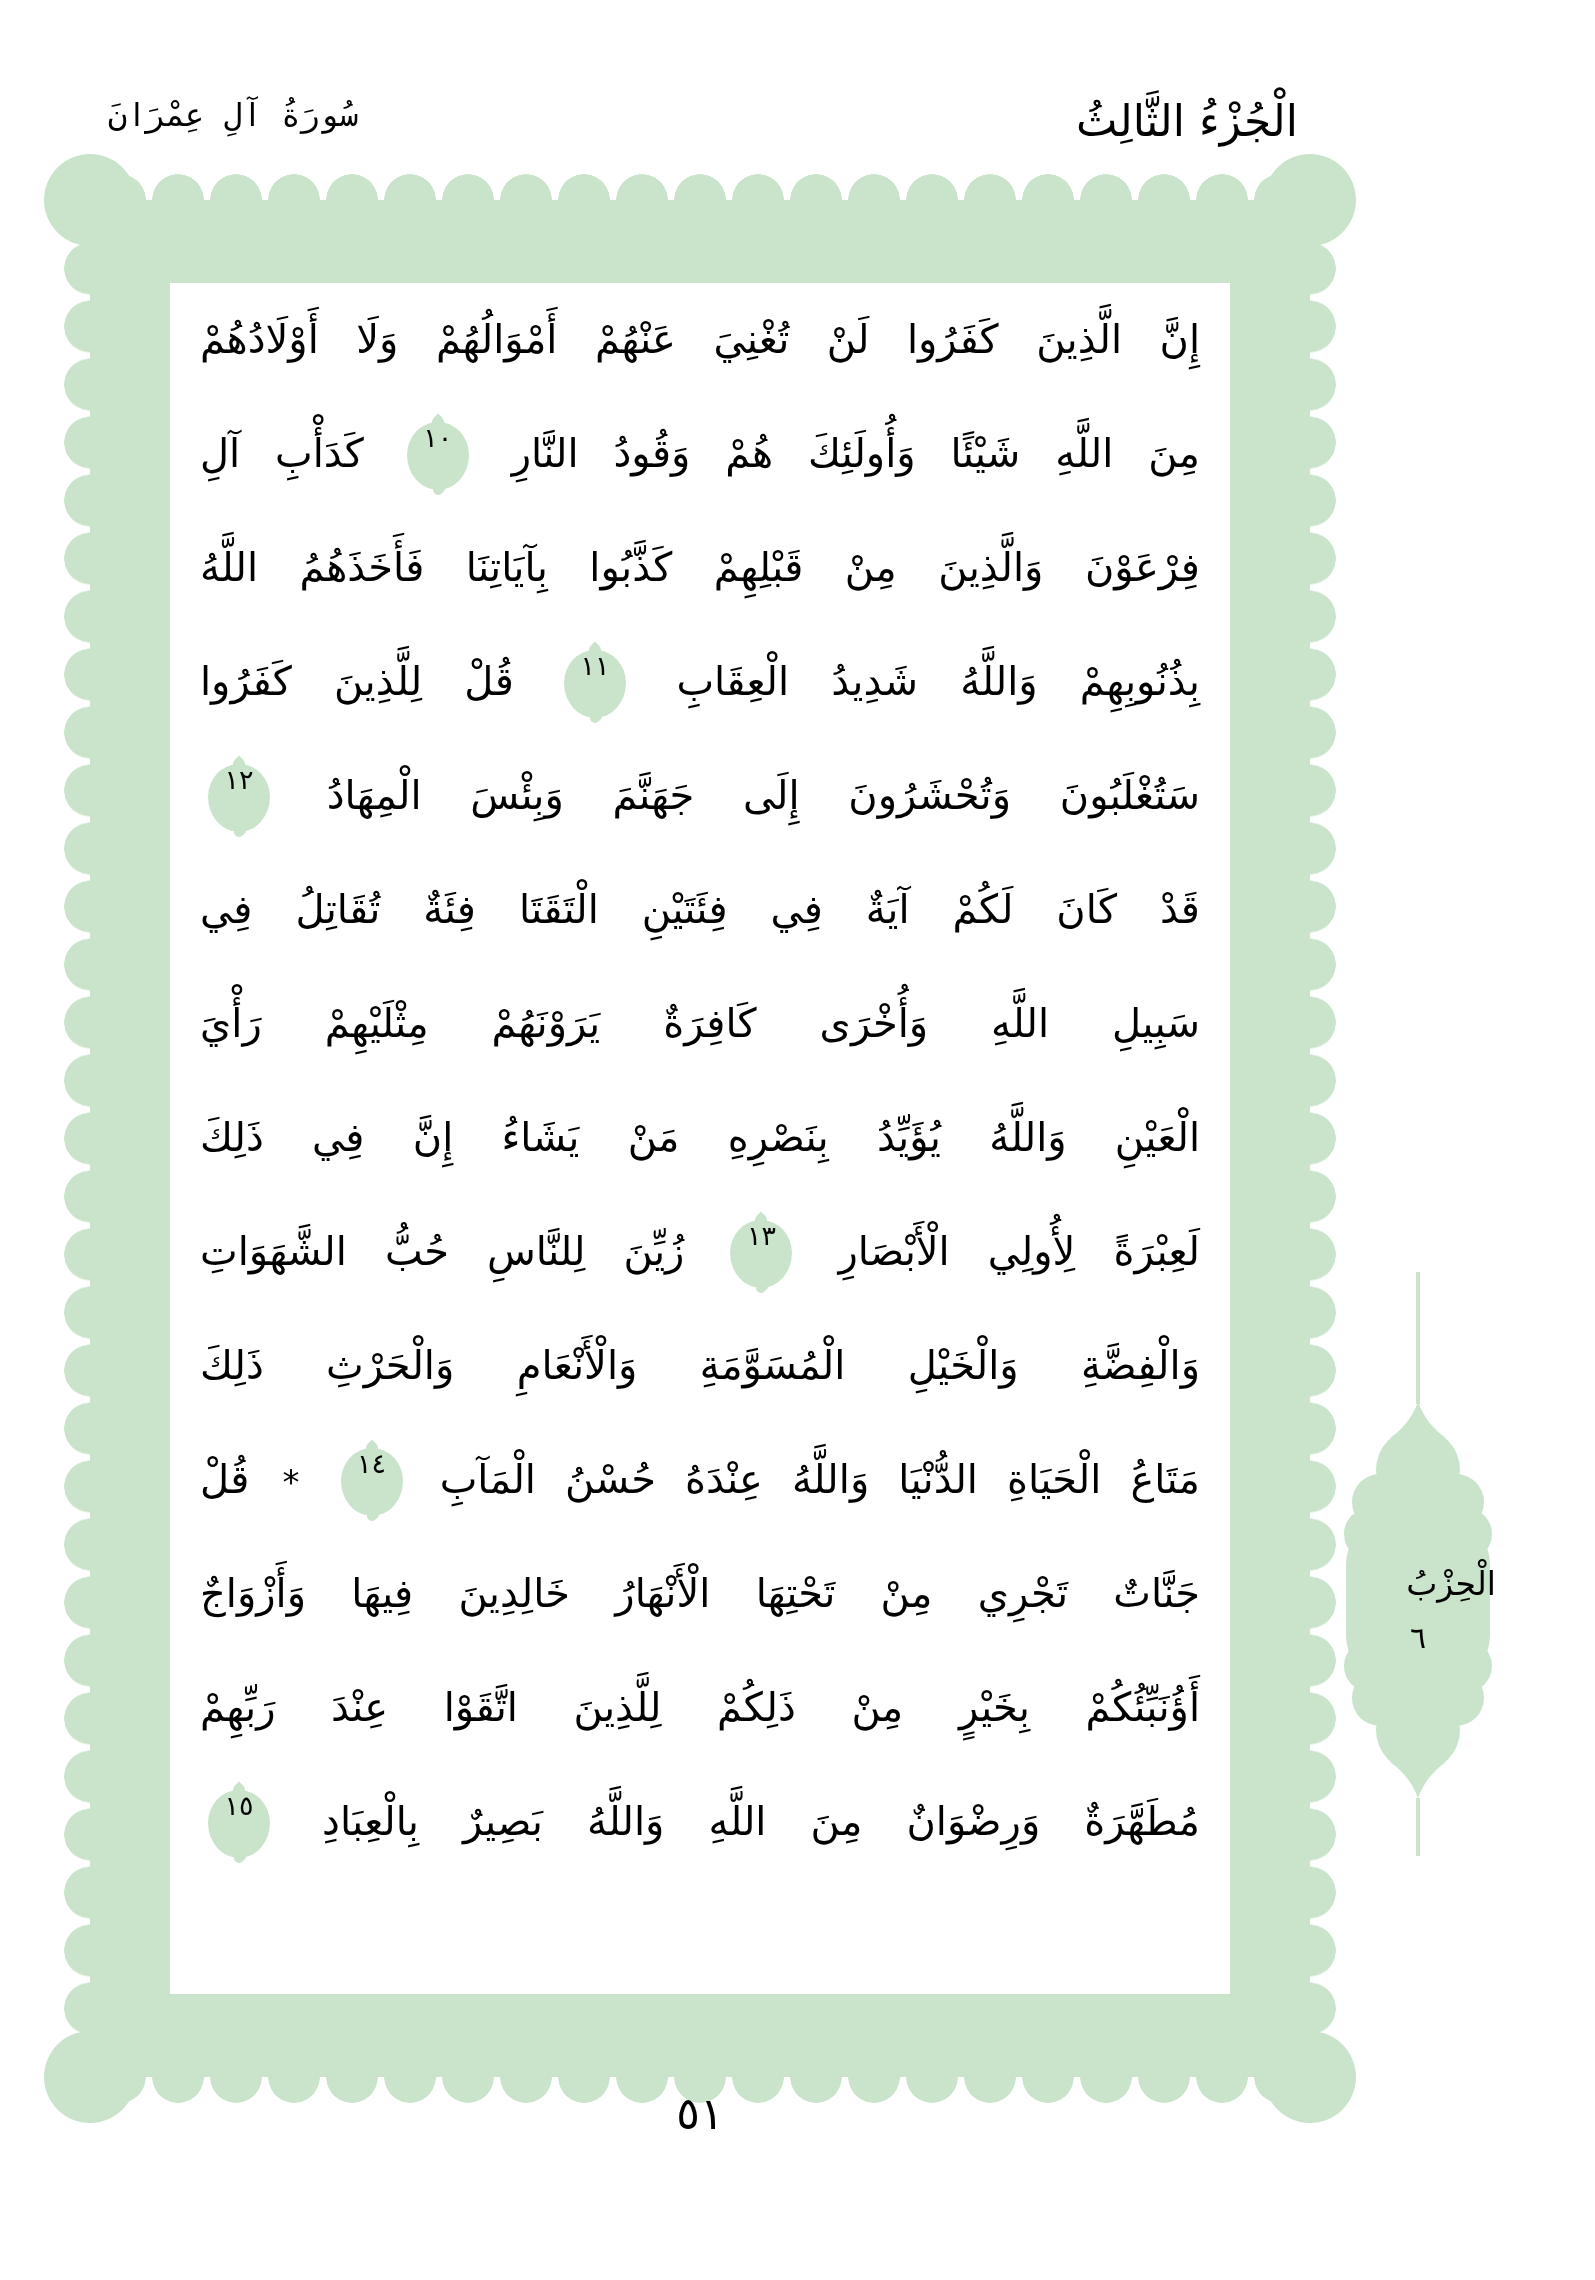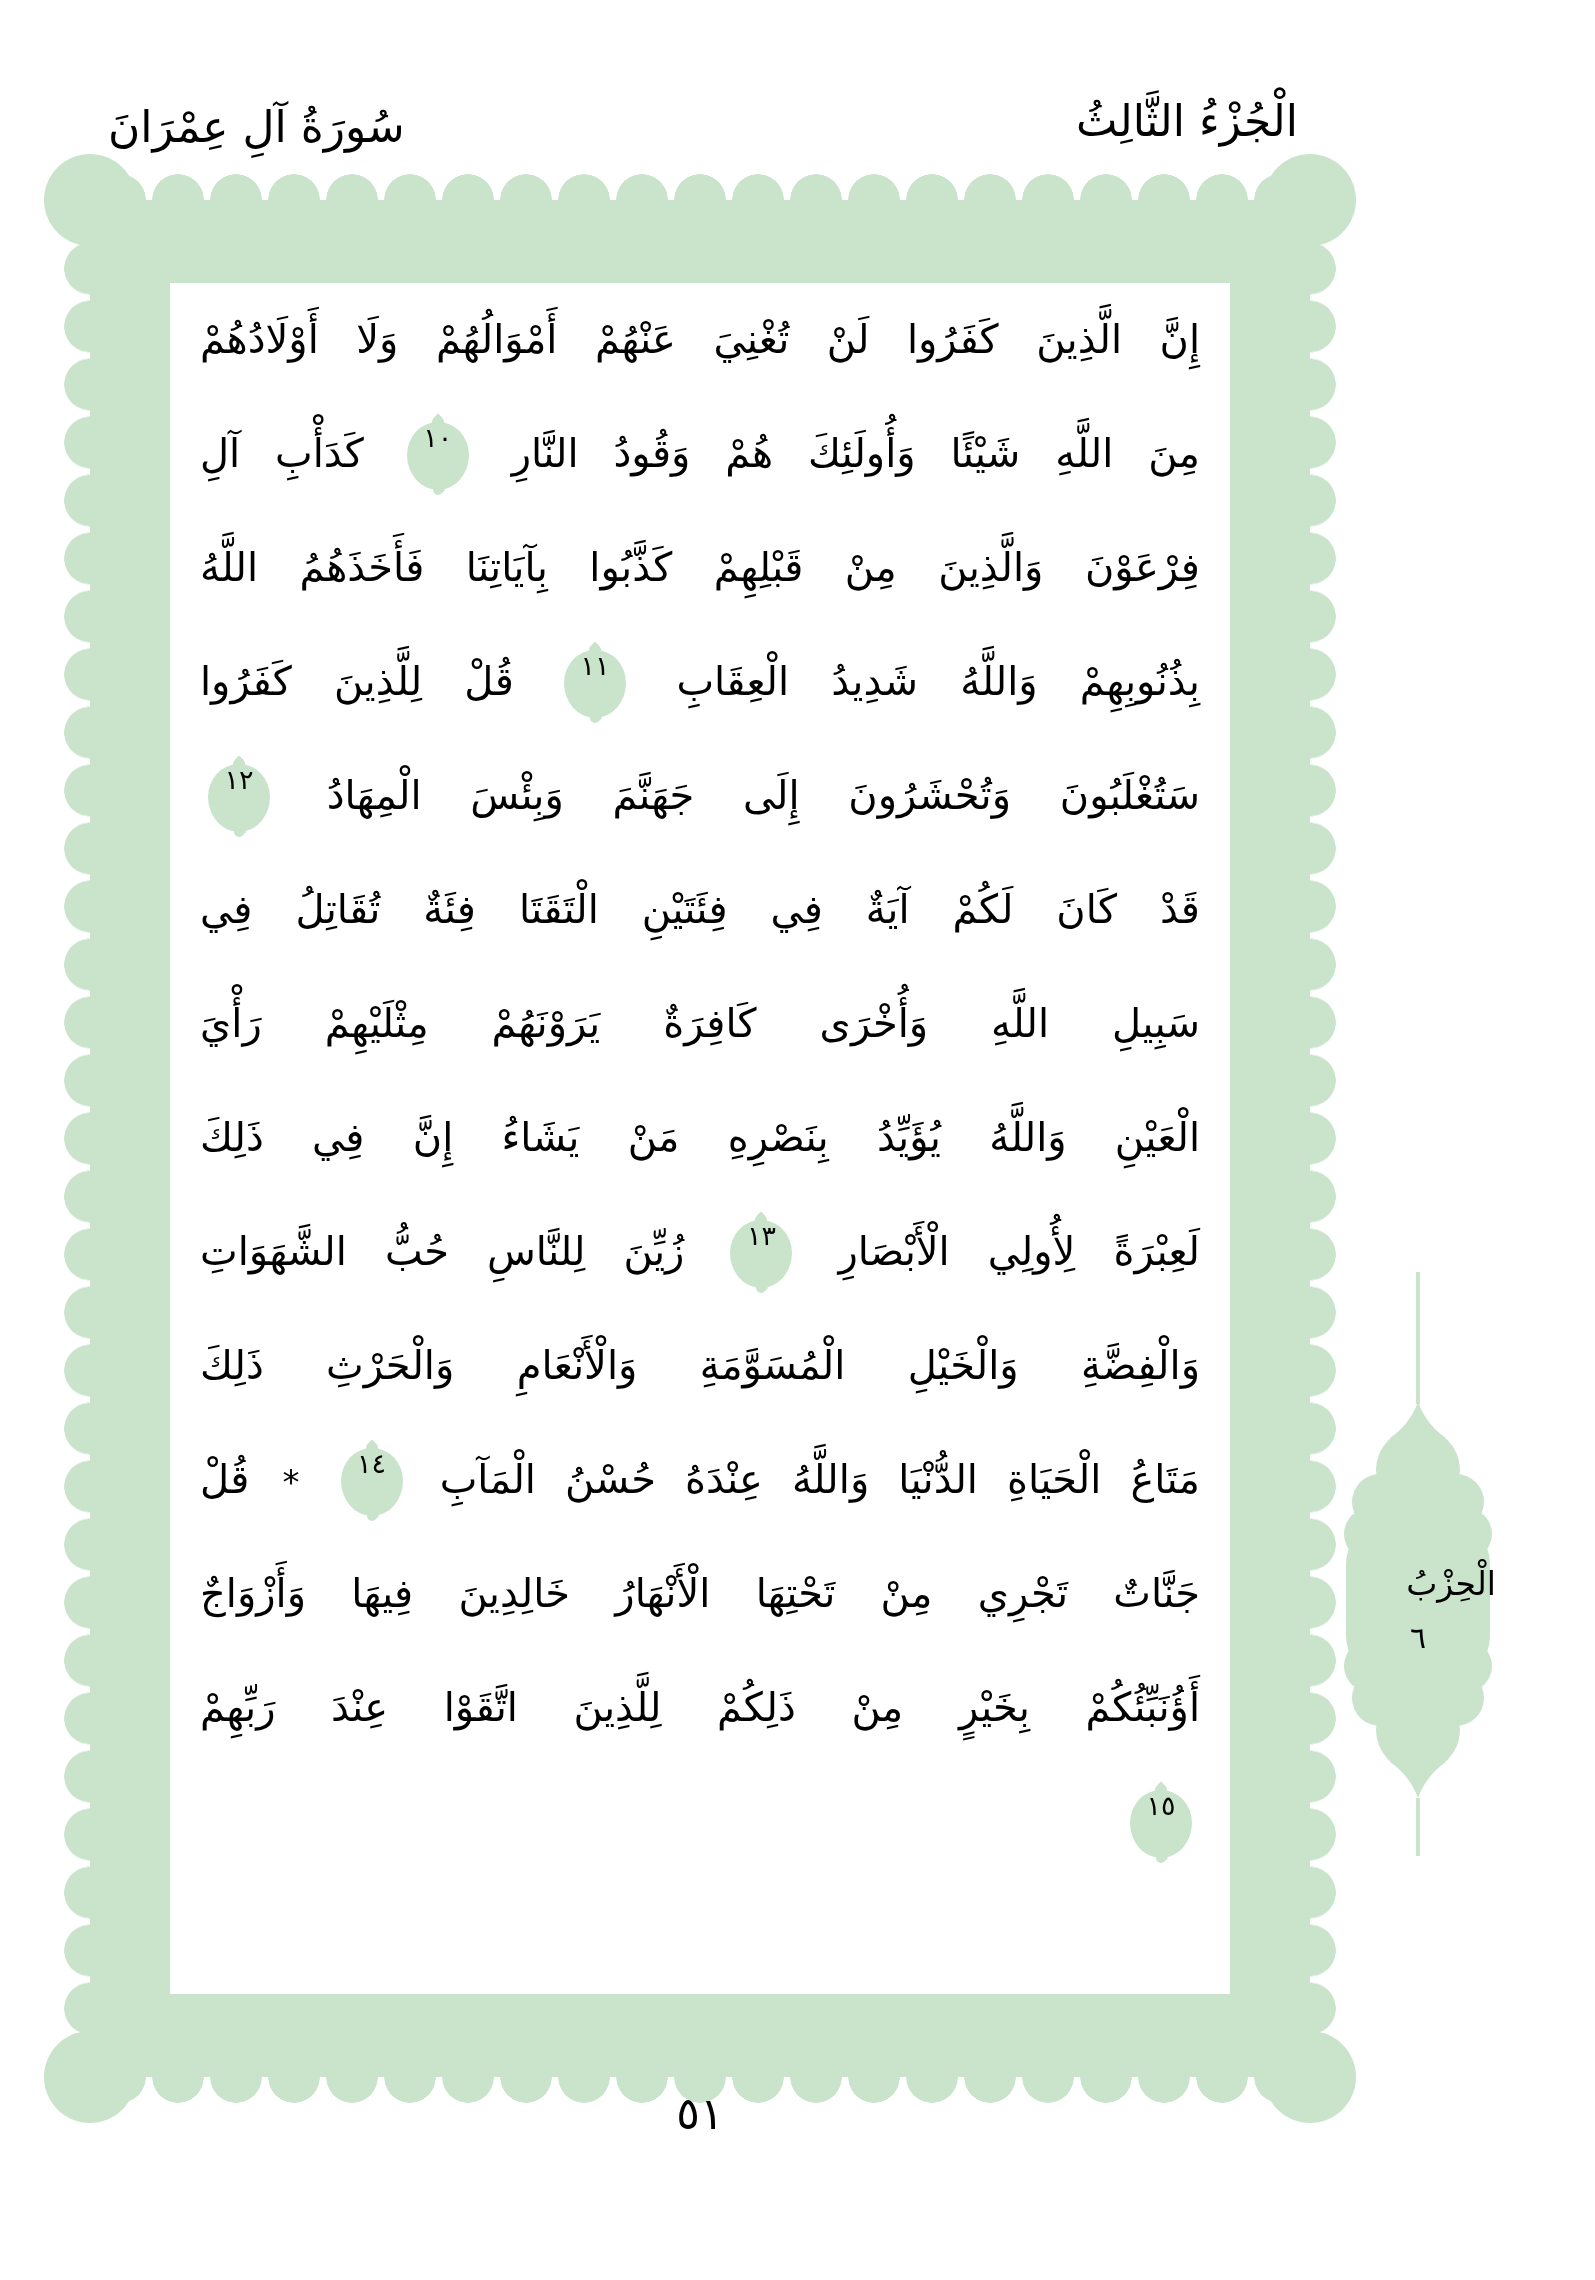--- a/index.html
+++ b/index.html
@@ -13,22 +13,22 @@
     position:relative;
     width:1595px;height:2280px;
     background:var(--background);
     font-family:"DejaVu Sans",sans-serif;
     color:var(--ink);
     overflow:hidden;
   }
   
   .surah-header{
     position:absolute;left:108px;top:92px;
-    font-size:44px;line-height:1.6;direction:rtl;
-    color:var(--ink);white-space:nowrap;
+    font-size:32px;line-height:1.6;direction:rtl;
+    color:var(--ink);white-space:nowrap;font-family:Liberation Mono, monospace;
   }
   .juz-header{
     position:absolute;right:297px;top:86px;
     font-size:44px;line-height:1.6;direction:rtl;
     color:var(--ink);white-space:nowrap;
   }
   
   .frame-band{
     position:absolute;left:90px;top:200px;width:1220px;height:1877px;
     background:var(--ornament-green);
@@ -171,21 +171,21 @@
         <div class="verse-line"><span class="verse-text">الْعَيْنِ وَاللَّهُ يُؤَيِّدُ بِنَصْرِهِ مَنْ يَشَاءُ إِنَّ فِي ذَلِكَ</span></div>
         <div class="verse-line"><span class="verse-text">لَعِبْرَةً لِأُولِي الْأَبْصَارِ</span> <span class="ayah-badge">
             <span class="ayah-number">١٣</span>
           </span> <span class="verse-text">زُيِّنَ لِلنَّاسِ حُبُّ الشَّهَوَاتِ</span></div>
         <div class="verse-line"><span class="verse-text">وَالْفِضَّةِ وَالْخَيْلِ الْمُسَوَّمَةِ وَالْأَنْعَامِ وَالْحَرْثِ ذَلِكَ</span></div>
         <div class="verse-line"><span class="verse-text">مَتَاعُ الْحَيَاةِ الدُّنْيَا وَاللَّهُ عِنْدَهُ حُسْنُ الْمَآبِ</span> <span class="ayah-badge">
             <span class="ayah-number">١٤</span>
           </span> <span class="rub-star">*</span> <span class="verse-text">قُلْ</span></div>
         <div class="verse-line"><span class="verse-text">جَنَّاتٌ تَجْرِي مِنْ تَحْتِهَا الْأَنْهَارُ خَالِدِينَ فِيهَا وَأَزْوَاجٌ</span></div>
         <div class="verse-line"><span class="verse-text">أَؤُنَبِّئُكُمْ بِخَيْرٍ مِنْ ذَلِكُمْ لِلَّذِينَ اتَّقَوْا عِنْدَ رَبِّهِمْ</span></div>
-        <div class="verse-line"> <span class="ayah-badge">
+        <div class="verse-line"><span class="verse-text">مُطَهَّرَةٌ وَرِضْوَانٌ مِنَ اللَّهِ وَاللَّهُ بَصِيرٌ بِالْعِبَادِ</span> <span class="ayah-badge">
             <span class="ayah-number">١٥</span>
           </span></div>
       </div>
   </div>
 
   <div class="hizb-marker">
     <div class="hizb-line hizb-line-top"></div>
     <svg class="hizb-lamp" viewBox="0 0 156 400" xmlns="http://www.w3.org/2000/svg" aria-hidden="true">
       <path d="M78,2 C84,18 94,30 106,38 L50,38 C62,30 72,18 78,2 Z"></path>
       <circle cx="78" cy="70" r="42"></circle>

